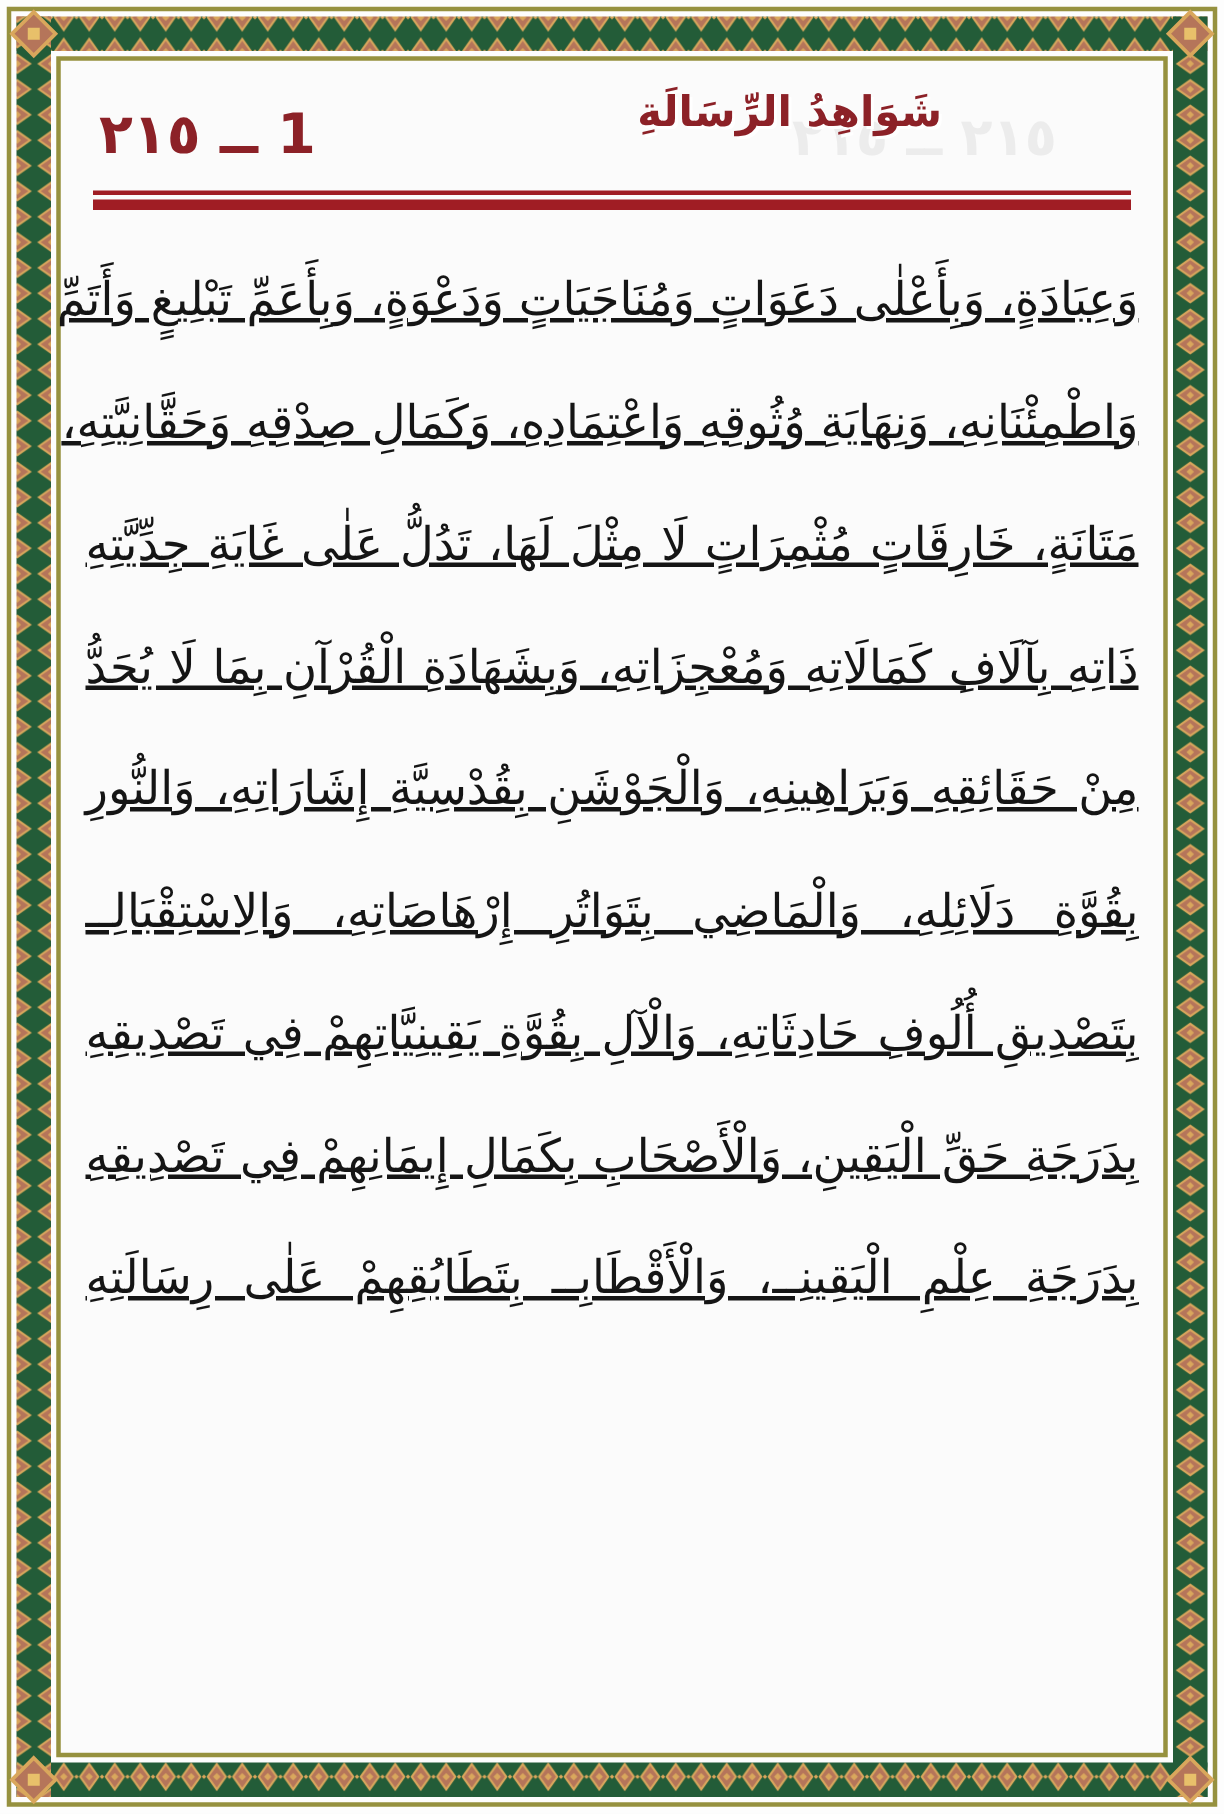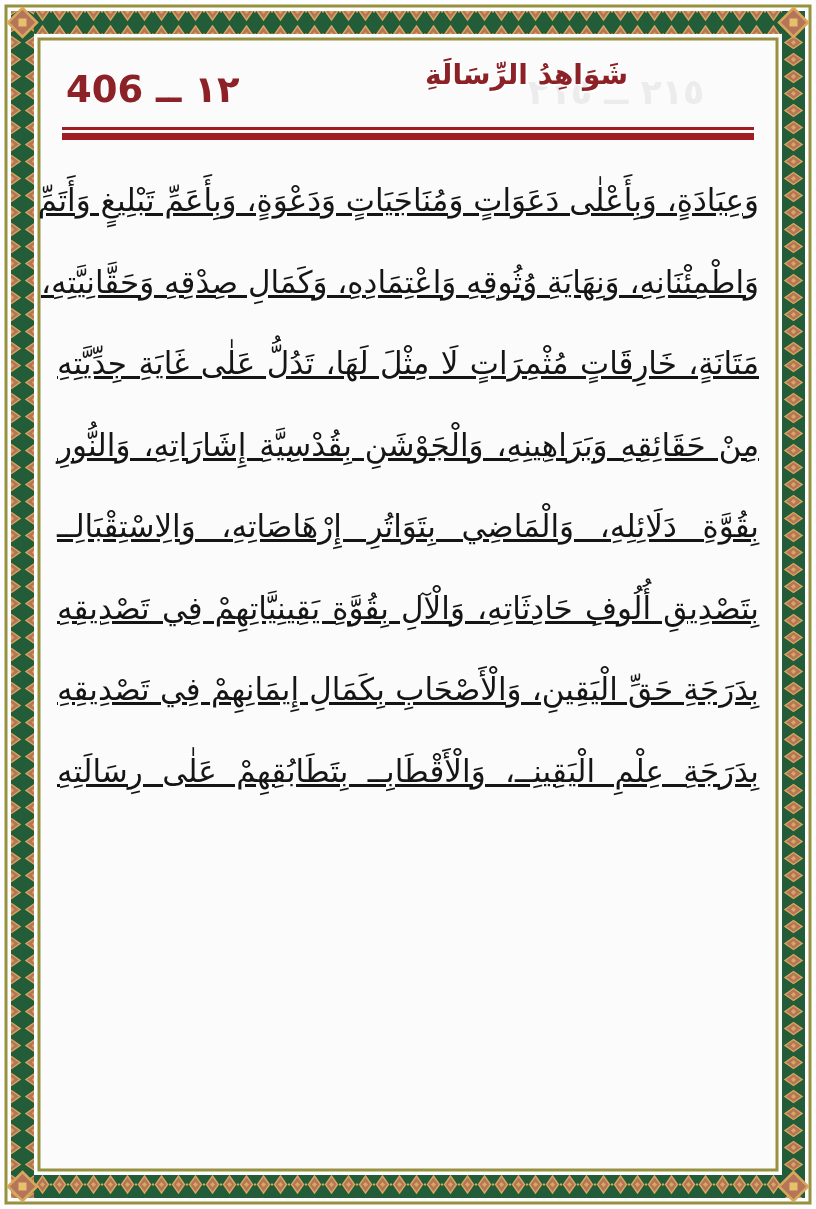--- a/index.html
+++ b/index.html
@@ -150,30 +150,31 @@
     <path d="M793.5 1172 L808 1186.5 L793.5 1201 L779 1186.5 Z" fill="#b5755a" stroke="#d9a75c" stroke-width="2.5"></path>
     <rect x="789.5" y="1182.5" width="8" height="8" fill="#e8c06a"></rect>
   </g>
 
   <rect x="39" y="39" width="738" height="1131" fill="none" stroke="#96913f" stroke-width="3"></rect>
 </svg>
 
 <div class="header">
   <div class="ghost-numbers">٢١٥ ــ ٢١٥</div>
   <div class="chapter-title">شَوَاهِدُ الرِّسَالَةِ</div>
-  <div class="page-numbers">١٢ ــ 406</div>
+  <div class="page-numbers">1 ــ ٢١٥</div>
 </div>
 
 <div class="divider">
   <div class="thin"></div>
   <div class="thick"></div>
 </div>
 
 <div class="body-text">
   <div class="body-line">وَعِبَادَةٍ، وَبِأَعْلٰى دَعَوَاتٍ وَمُنَاجَيَاتٍ وَدَعْوَةٍ، وَبِأَعَمِّ تَبْلِيغٍ وَأَتَمِّ</div>
   <div class="body-line">وَاطْمِئْنَانِهِ، وَنِهَايَةِ وُثُوقِهِ وَاعْتِمَادِهِ، وَكَمَالِ صِدْقِهِ وَحَقَّانِيَّتِهِ،</div>
   <div class="body-line">مَتَانَةٍ، خَارِقَاتٍ مُثْمِرَاتٍ لَا مِثْلَ لَهَا، تَدُلُّ عَلٰى غَايَةِ جِدِّيَّتِهِ</div>
+  <div class="body-line">ذَاتِهِ بِآلَافِ كَمَالَاتِهِ وَمُعْجِزَاتِهِ، وَبِشَهَادَةِ الْقُرْآنِ بِمَا لَا يُحَدُّ</div>
   <div class="body-line">مِنْ حَقَائِقِهِ وَبَرَاهِينِهِ، وَالْجَوْشَنِ بِقُدْسِيَّةِ إِشَارَاتِهِ، وَالنُّورِ</div>
   <div class="body-line">بِقُوَّةِ دَلَائِلِهِ، وَالْمَاضِي بِتَوَاتُرِ إِرْهَاصَاتِهِ، وَالِاسْتِقْبَالِــ</div>
   <div class="body-line">بِتَصْدِيقِ أُلُوفِ حَادِثَاتِهِ، وَالْآلِ بِقُوَّةِ يَقِينِيَّاتِهِمْ فِي تَصْدِيقِهِ</div>
   <div class="body-line">بِدَرَجَةِ حَقِّ الْيَقِينِ، وَالْأَصْحَابِ بِكَمَالِ إِيمَانِهِمْ فِي تَصْدِيقِهِ</div>
   <div class="body-line">بِدَرَجَةِ عِلْمِ الْيَقِينِــ، وَالْأَقْطَابِــ بِتَطَابُقِهِمْ عَلٰى رِسَالَتِهِ</div>
 </div>
 
 </body></html>

